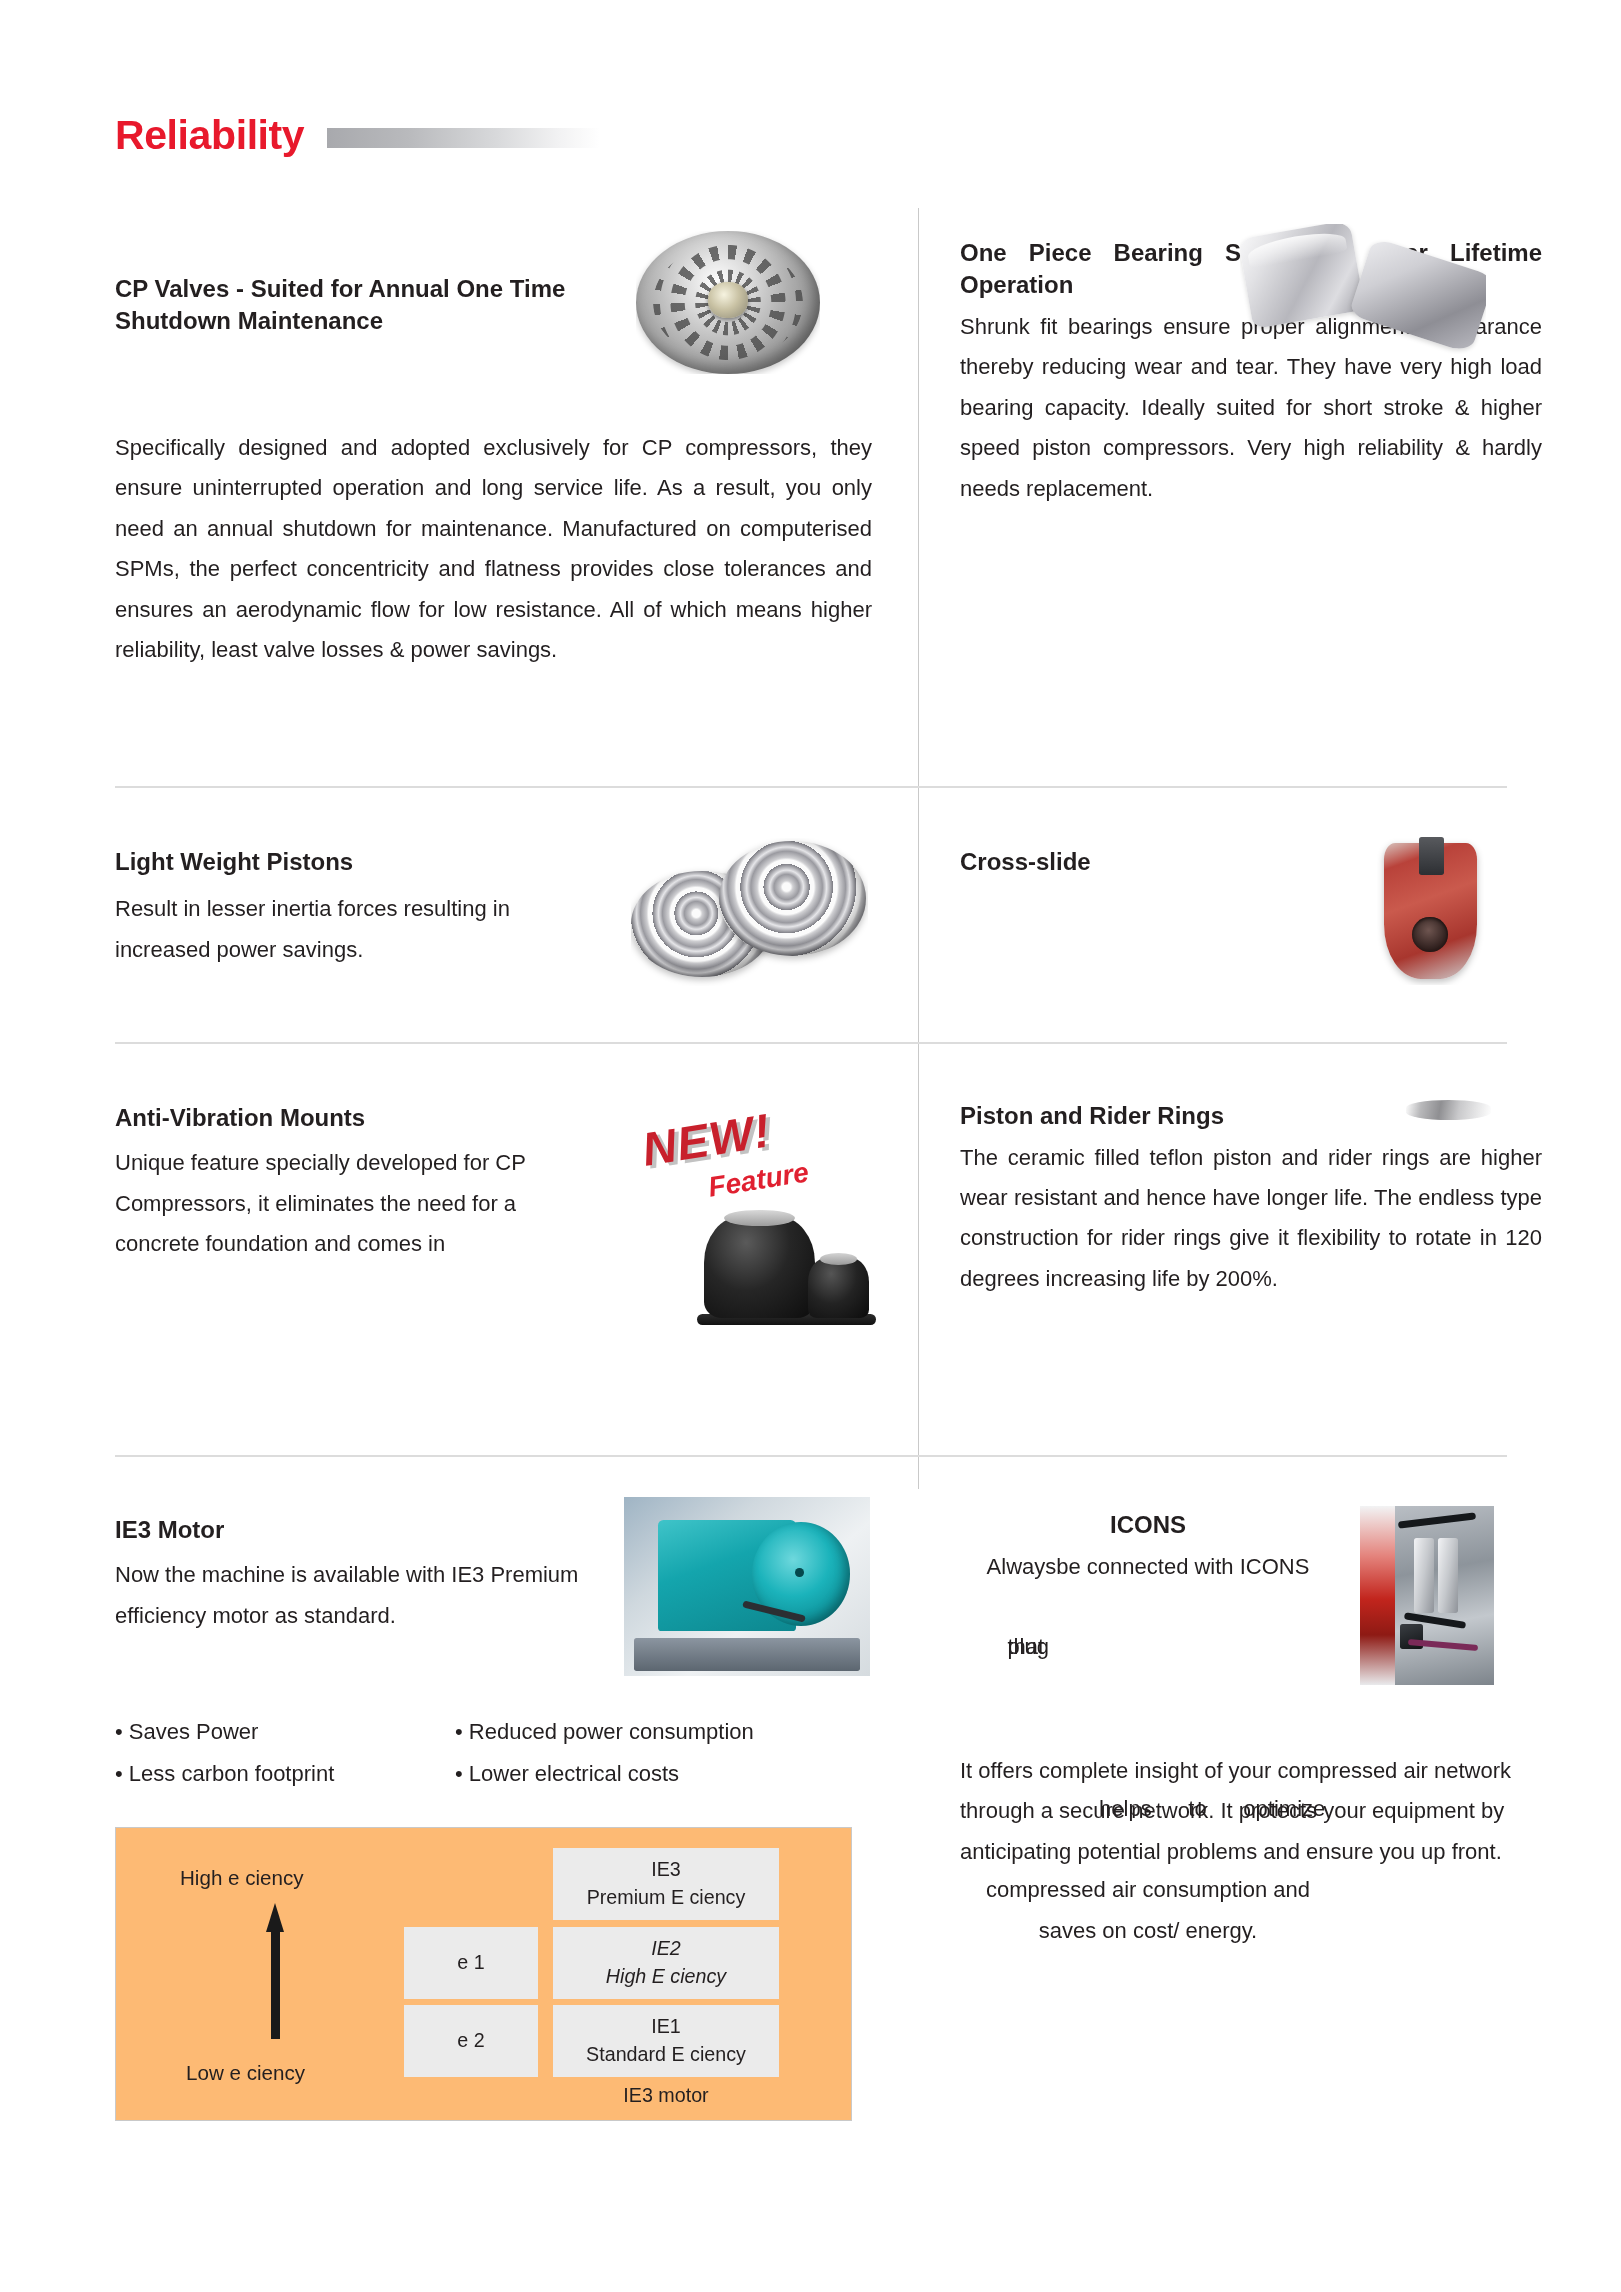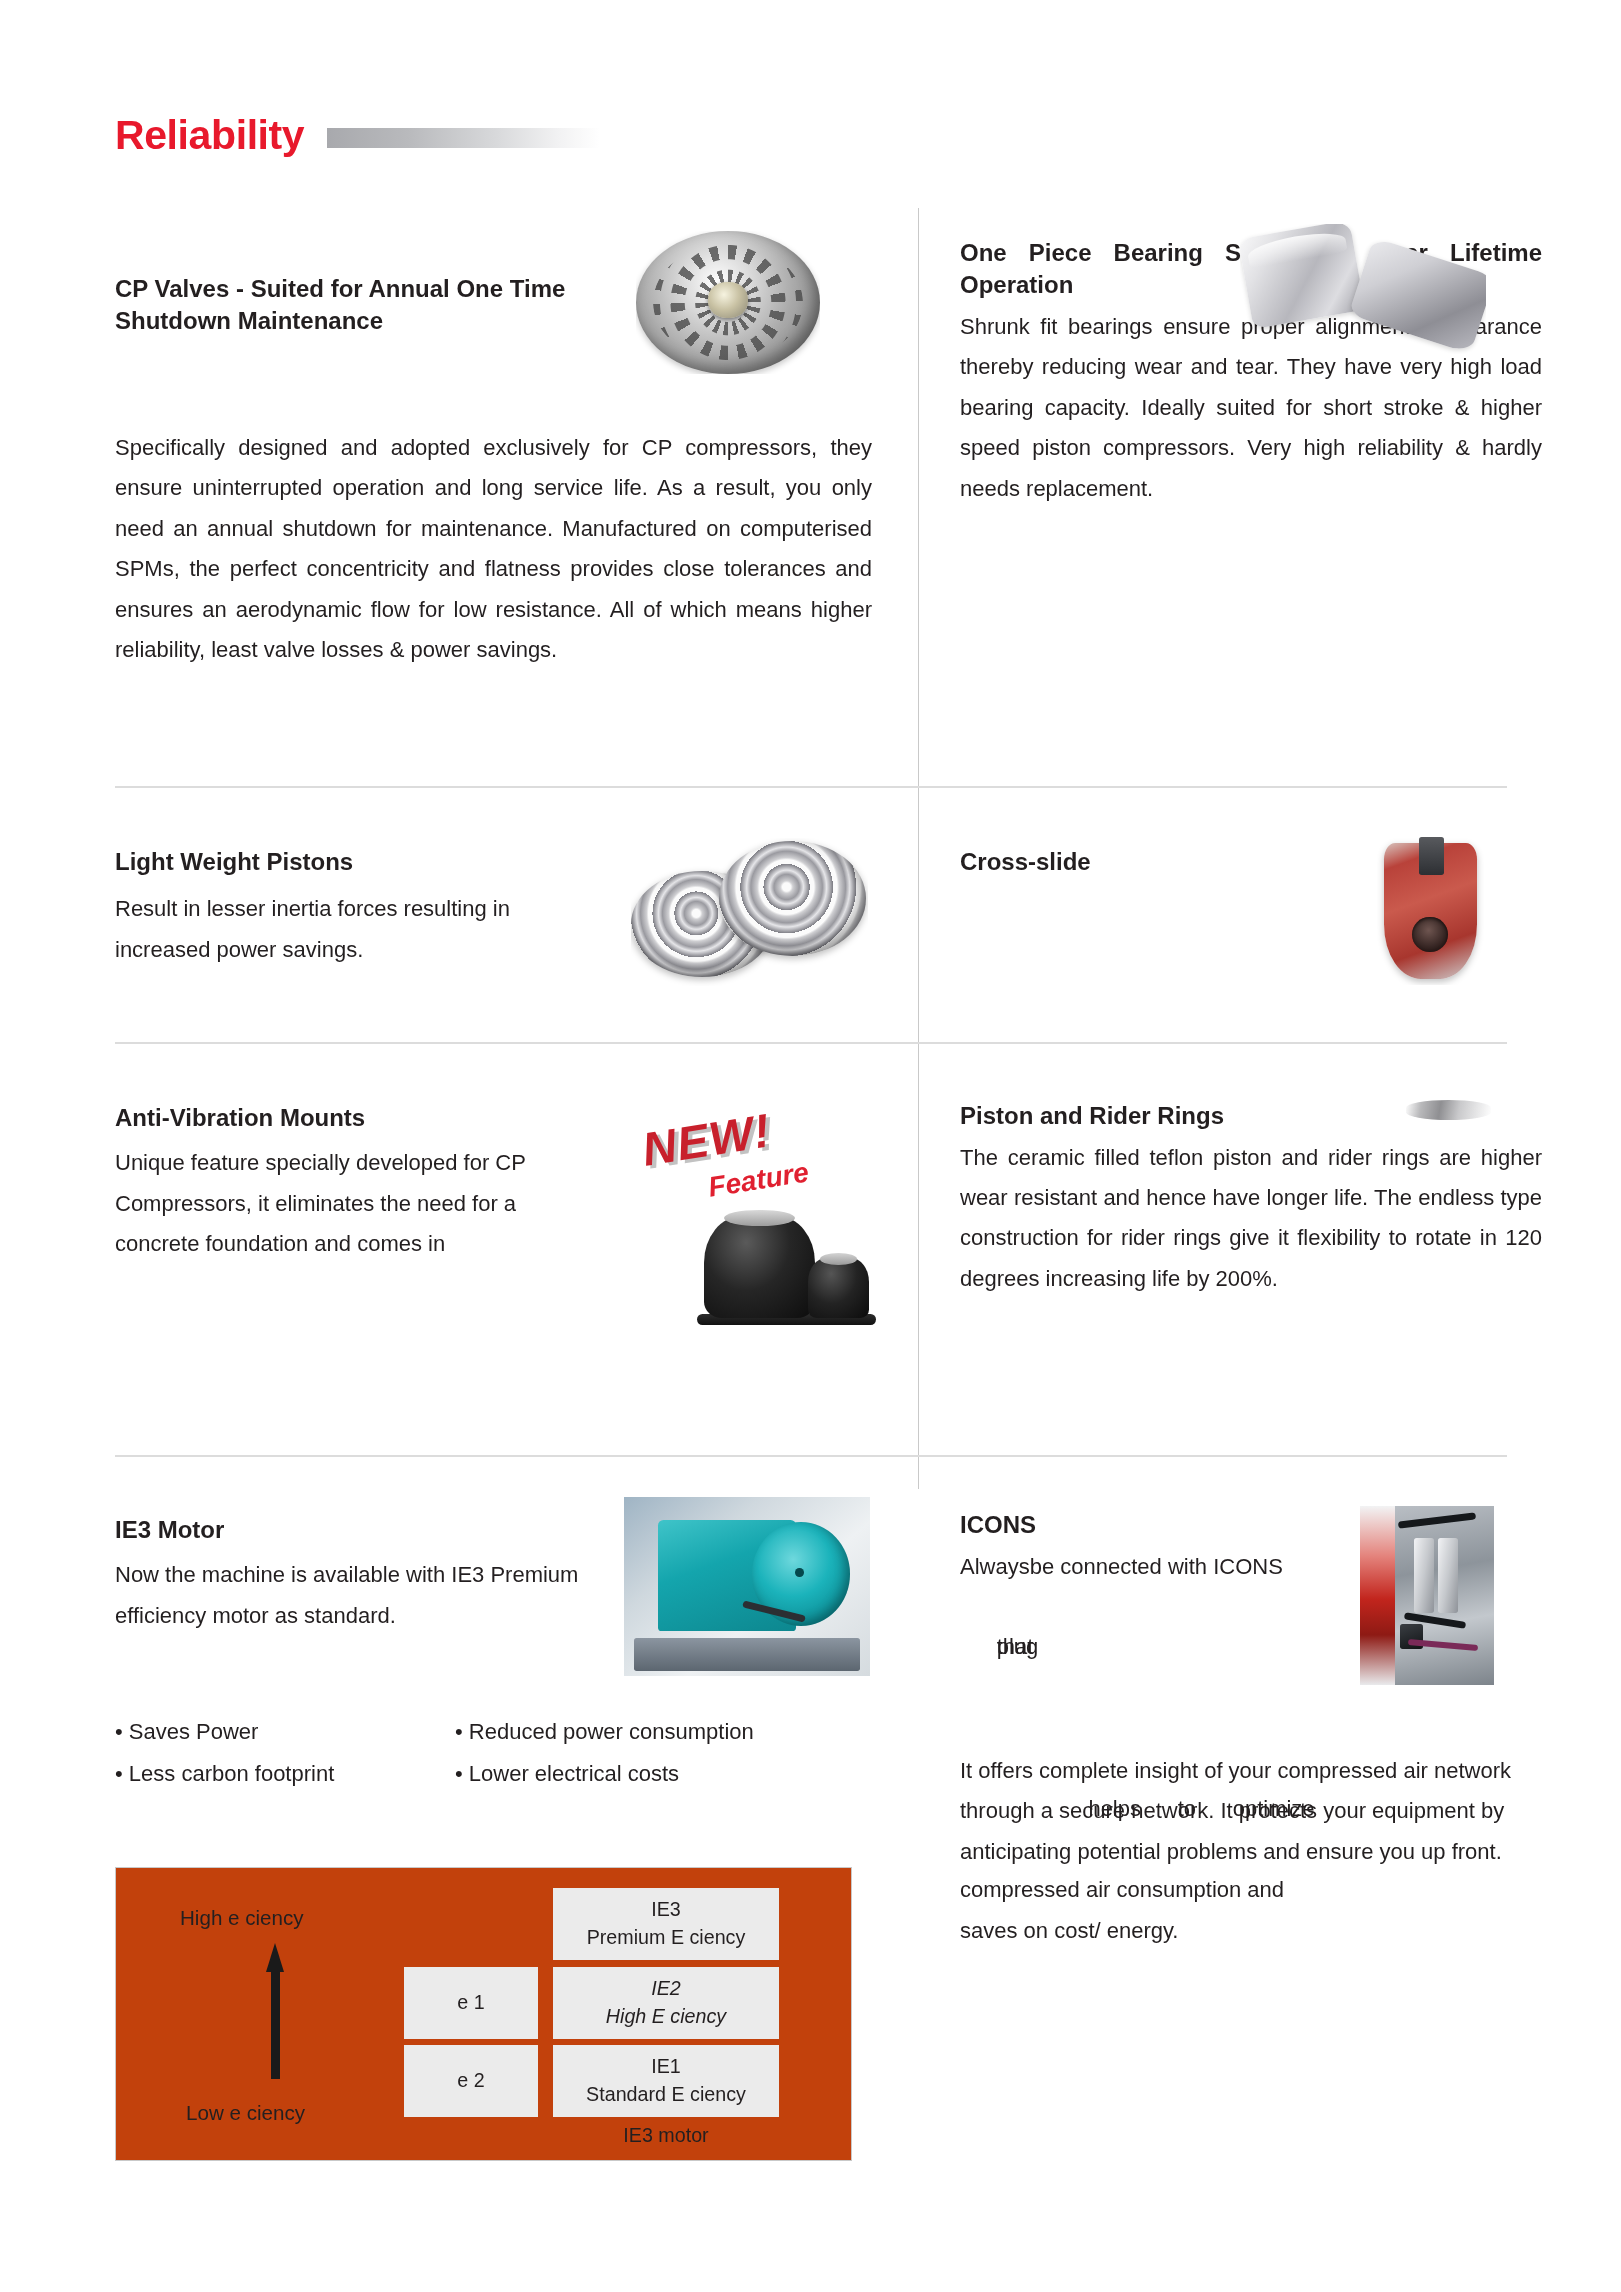--- a/index.html
+++ b/index.html
@@ -286,22 +286,21 @@
   }
 
   
   .effbox {
     position: absolute;
     left: 115px;
     top: 1827px;
     width: 737px;
     height: 294px;
     border: 1.8px solid #c9c9c9;
-    background: #c2410c;
-    margin-top: 40px;
+    background: #fdba74;
   }
   .eff-label {
     position: absolute;
     font-size: 20.6px;
     color: #231f20;
     white-space: nowrap;
   }
   .eff-high { left: 64px; top: 38px; }
   .eff-low  { left: 70px; top: 233px; }
   .eff-arrow {
@@ -493,21 +492,21 @@
       <div class="mid"></div>
       <div class="cap1"></div>
       <div class="cap2"></div>
       <div class="wire1"></div>
       <div class="block"></div>
       <div class="wire2"></div>
       <div class="wire3"></div>
     </div>
   </div>
 
-  <div class="sec" style="left:960px; top:1509px; width:376px;">
+  <div class="sec" style="left:960px; top:1509px; width:376px;text-align:center;">
     <h2>ICONS</h2>
     <div class="body-text" style="margin-top:5.4px;">Alwaysbe connected with ICONS</div>
     <div class="body-text" style="white-space:pre;">
       <span class="overlap">
         <span class="under">your</span>
         <span class="a">that</span>
         <span class="b">plug</span>
       </span><span>helps      to      optimize</span>
     </div>
     <div class="body-text">compressed air consumption and</div>

